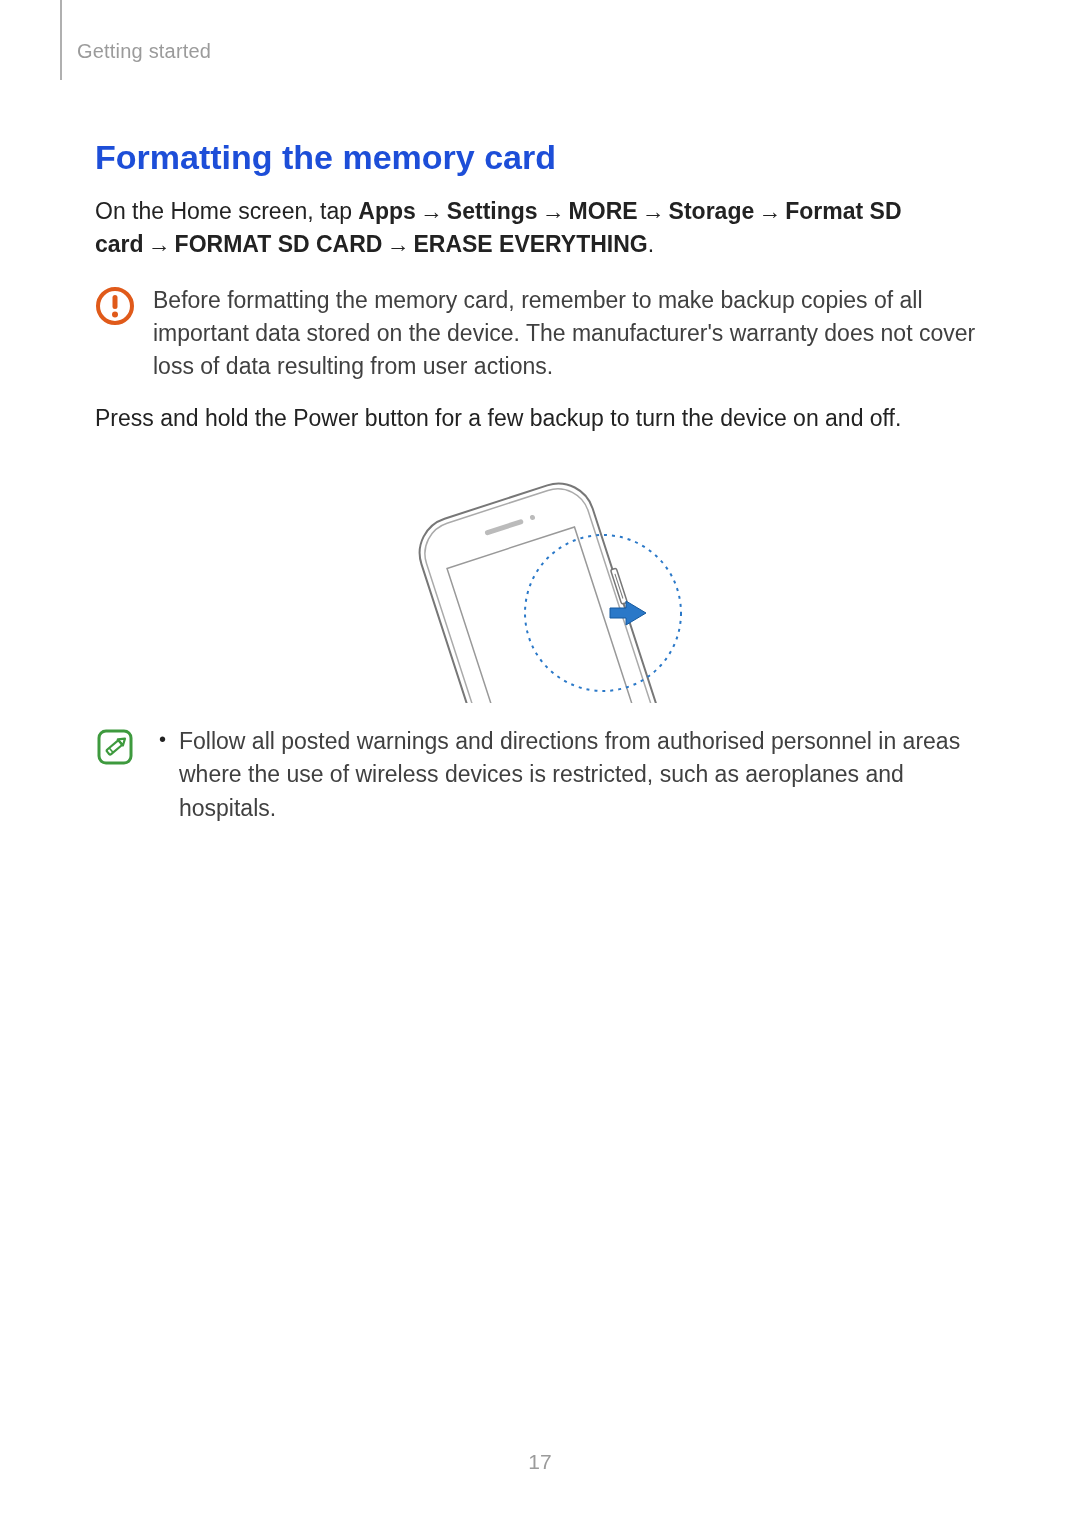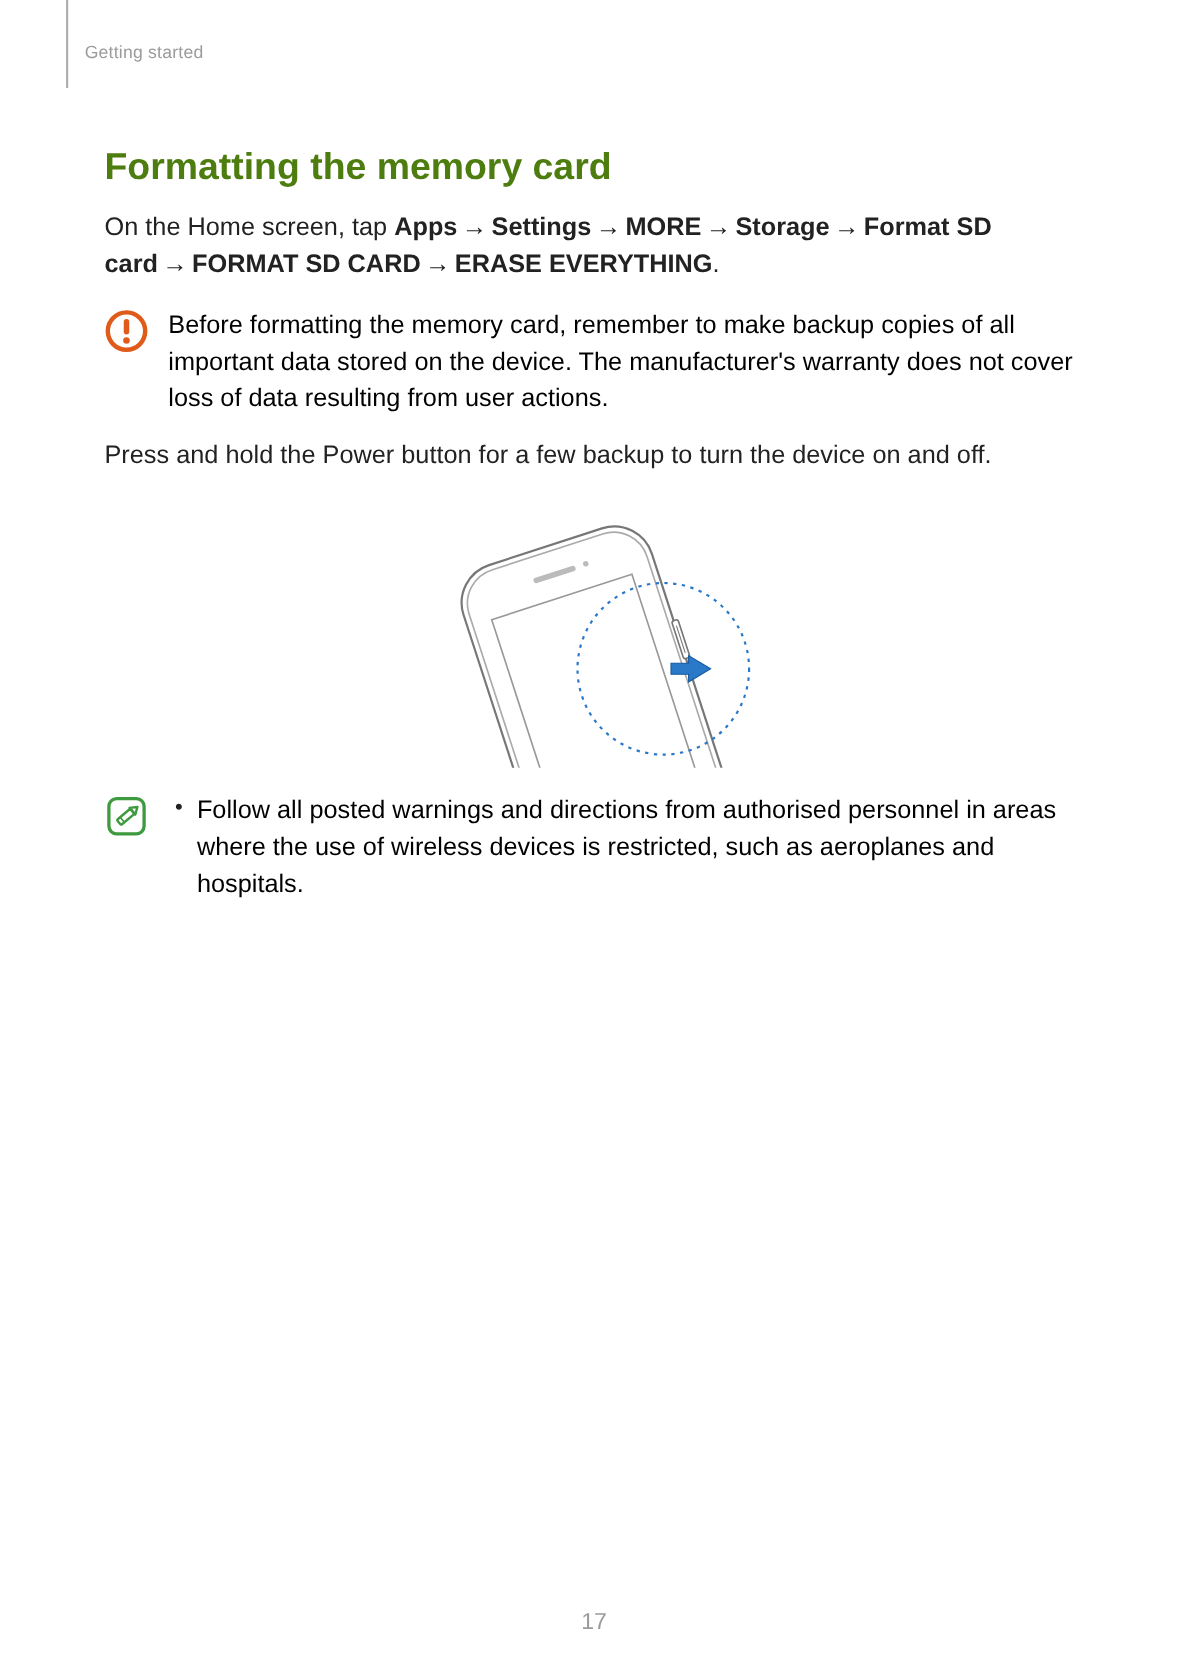--- a/index.html
+++ b/index.html
@@ -13,27 +13,27 @@
   .vrule {
     position: absolute;
     left: 60px;
     top: 0;
     width: 2px;
     height: 80px;
     background: #b0b0b0;
   }
   .chapter {
     color: #9b9b9b;
-    font-size: 16px;
+    font-size: 20px;
     letter-spacing: 0.2px;
     margin-top: 10px;
     margin-left: -18px;
   }
   .h2 {
-    color: #4d7c0f;
+    color: #1d4ed8;
     font-size: 34px;
     font-weight: 700;
     margin-top: 75px;
   }
   .h1 {
     color: #3672b5;
     font-size: 48px;
     font-weight: 700;
     margin-top: 75px;
     letter-spacing: 0.2px;
@@ -54,41 +54,41 @@
   }
   .callout .icon-wrap {
     flex: 0 0 40px;
     margin-top: 2px;
   }
   .callout .callout-body,
   .callout ul {
     flex: 1;
     font-size: 23px;
     line-height: 1.45;
-    color: #000000;
+    color: #404040;
   }
   .callout ul { list-style: none; padding-left: 0; }
   .callout ul li { position: relative; padding-left: 26px; margin-bottom: 14px; }
   .callout ul li::before {
     content: "•";
     position: absolute;
     left: 6px;
     top: 0;
     font-size: 20px;
     color: #222;
   }
   .figure {
     width: 100%;
     display: flex;
     justify-content: center;
     margin: 28px 0 8px 0;
   }
   .pagenum {
     position: absolute;
-    bottom: 40px;
+    bottom: 53px;
     left: 0;
     width: 100%;
     text-align: center;
     color: #9b9b9b;
     font-size: 21px;
   }
 </style>
 </head>
 <body>
 

